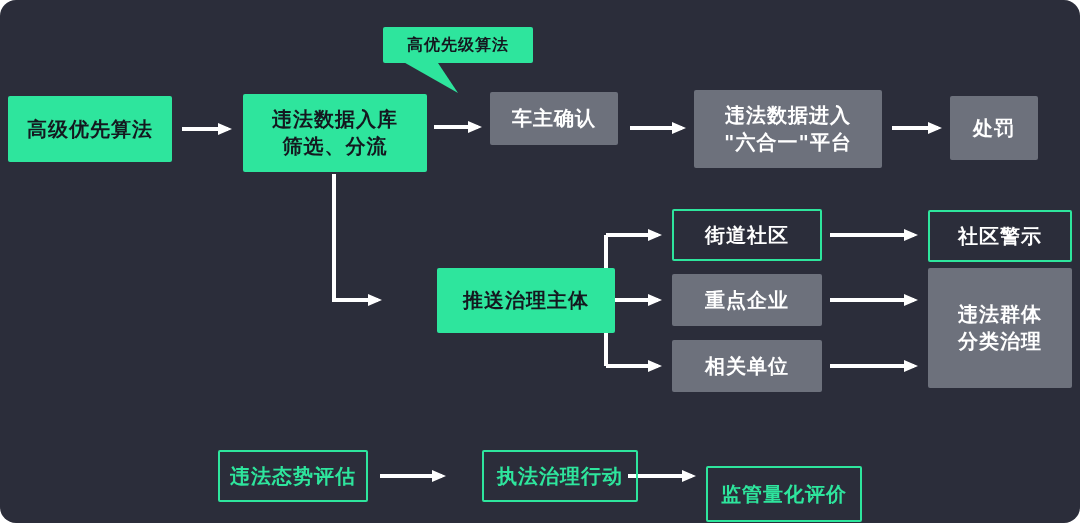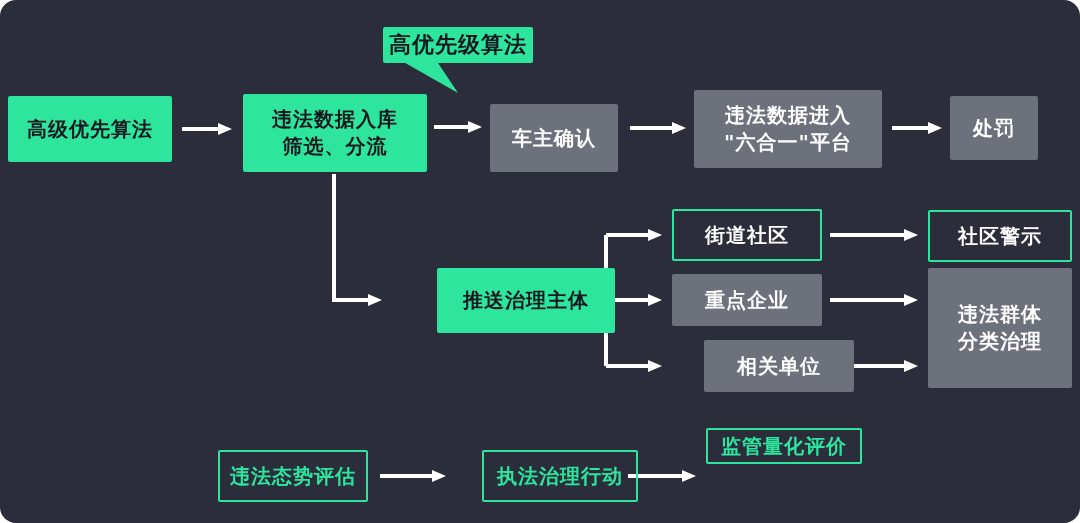--- a/index.html
+++ b/index.html
@@ -43,21 +43,21 @@
     background: var(--grayBox, #6d717c);
     color: #ffffff;
   }
   .green-outline {
     background: transparent;
     border: 2px solid var(--green, #2ee59d);
   }
   .text-white { color: #ffffff; }
   .text-green { color: var(--green, #2ee59d); }
   .callout {
-    font-size: 22px;
+    font-size: 16px;
   }
 </style>
 </head>
 <body>
 
 <div class="canvas">
 
   <svg class="connectors" viewBox="0 0 1080 523">
     <defs>
       <marker id="ah" markerUnits="userSpaceOnUse" markerWidth="14" markerHeight="12" refX="10" refY="6" orient="auto">
@@ -89,39 +89,39 @@
     <polygon points="400,60 436,60 458,93" fill="var(--green, #2ee59d)"></polygon>
   </svg>
 
   <div class="node green-solid" style="left:8px; top:96px; width:164px; height:66px;">高级优先算法</div>
 
   <div class="node green-solid callout" style="left:383px; top:27px; width:150px; height:36px;">高优先级算法</div>
 
   <div class="node green-solid" style="left:243px; top:94px; width:184px; height:78px;">违法数据入库
 筛选、分流</div>
 
-  <div class="node gray-solid" style="left:490px; top:104px; width:128px; height:68px;text-align:right;">车主确认</div>
+  <div class="node gray-solid" style="left:490px; top:92px; width:128px; height:53px;text-align:right;">车主确认</div>
 
   <div class="node gray-solid" style="left:694px; top:90px; width:188px; height:78px;">违法数据进入
 "六合一"平台</div>
 
   <div class="node gray-solid" style="left:950px; top:96px; width:88px; height:64px;">处罚</div>
 
   <div class="node green-solid" style="left:390px; top:268px; width:178px; height:65px;margin-left:47px;">推送治理主体</div>
 
   <div class="node green-outline text-white" style="left:672px; top:209px; width:150px; height:52px;">街道社区</div>
 
   <div class="node gray-solid" style="left:672px; top:274px; width:150px; height:52px;">重点企业</div>
 
-  <div class="node gray-solid" style="left:672px; top:340px; width:150px; height:52px;margin-left:32px;">相关单位</div>
+  <div class="node gray-solid" style="left:672px; top:340px; width:150px; height:52px;">相关单位</div>
 
   <div class="node green-outline text-white" style="left:928px; top:210px; width:144px; height:52px;">社区警示</div>
 
   <div class="node gray-solid" style="left:928px; top:268px; width:144px; height:120px;">违法群体
 分类治理</div>
 
   <div class="node green-outline text-green" style="left:218px; top:450px; width:150px; height:52px;">违法态势评估</div>
 
   <div class="node green-outline text-green" style="left:460px; top:450px; width:156px; height:52px;margin-left:22px;">执法治理行动</div>
 
-  <div class="node green-outline text-green" style="left:706px; top:428px; width:156px; height:36px;">监管量化评价</div>
+  <div class="node green-outline text-green" style="left:706px; top:466px; width:156px; height:56px;">监管量化评价</div>
 
 </div>
 
 </body></html>

